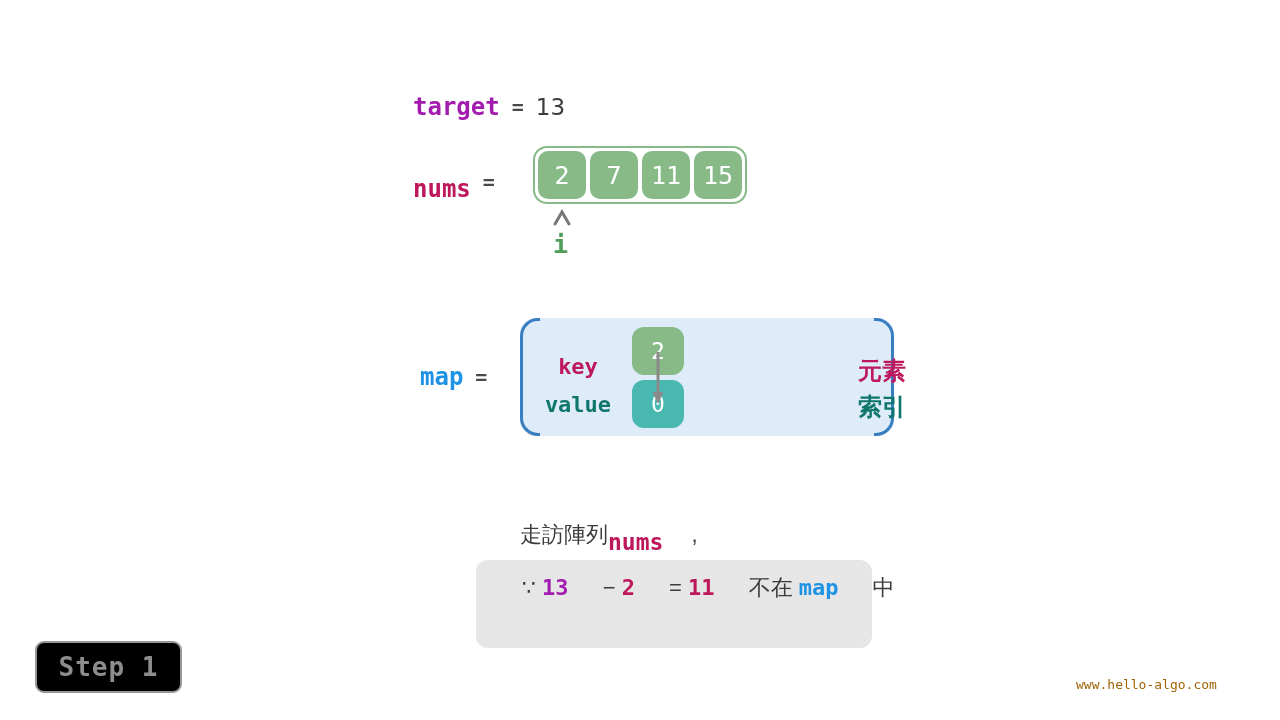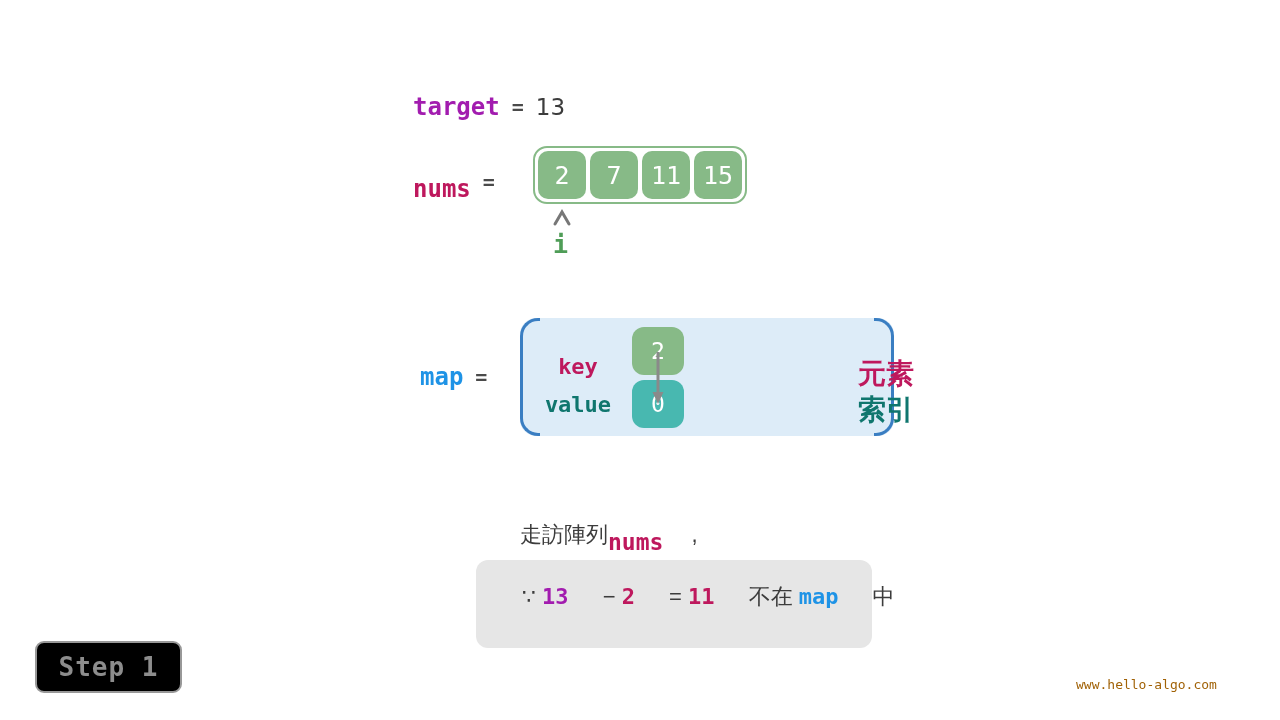--- a/index.html
+++ b/index.html
@@ -51,29 +51,29 @@
     font-family: "DejaVu Sans Mono", monospace; font-weight: bold; font-size: 22px;
   }
   .map-cell {
     position: absolute; left: 112px; width: 52px; height: 48px; border-radius: 12px;
     color: #ffffff; font-family: "DejaVu Sans Mono", monospace; font-size: 23px;
     display: flex; align-items: center; justify-content: center;
   }
   .cell-key   { top: 9px;  background: #87BA87; }
   .cell-value { top: 62px; background: #48B8B0; }
 
-  .side-label { font-size: 28px; font-weight: bold; text-align: center; }
+  .side-label { font-size: 24px; font-weight: bold; text-align: center; }
 
   .caption { left: 492px; top: 514px; font-size: 22px; display: flex; align-items: center; }
   .caption .kw { font-size: 23px; }
 
   .note-box {
     left: 476px; top: 560px; width: 396px; height: 88px;
     background: #E6E6E6; border-radius: 12px;
-    padding: 18px 0 0 18px;
+    padding: 9px 0 0 18px;
   }
   .note-line { font-size: 22px; line-height: 37px; white-space: pre; }
   .note-line .mono { font-size: 22px; }
 
   .step-badge {
     left: 35px; top: 641px; width: 147px; height: 52px;
     background: #000000; border: 2px solid #989898; border-radius: 9px;
     display: flex; align-items: center; justify-content: center;
     color: #8D8D8D; font-family: "DejaVu Sans Mono", monospace;
     font-weight: bold; font-size: 26px; letter-spacing: 1px;

